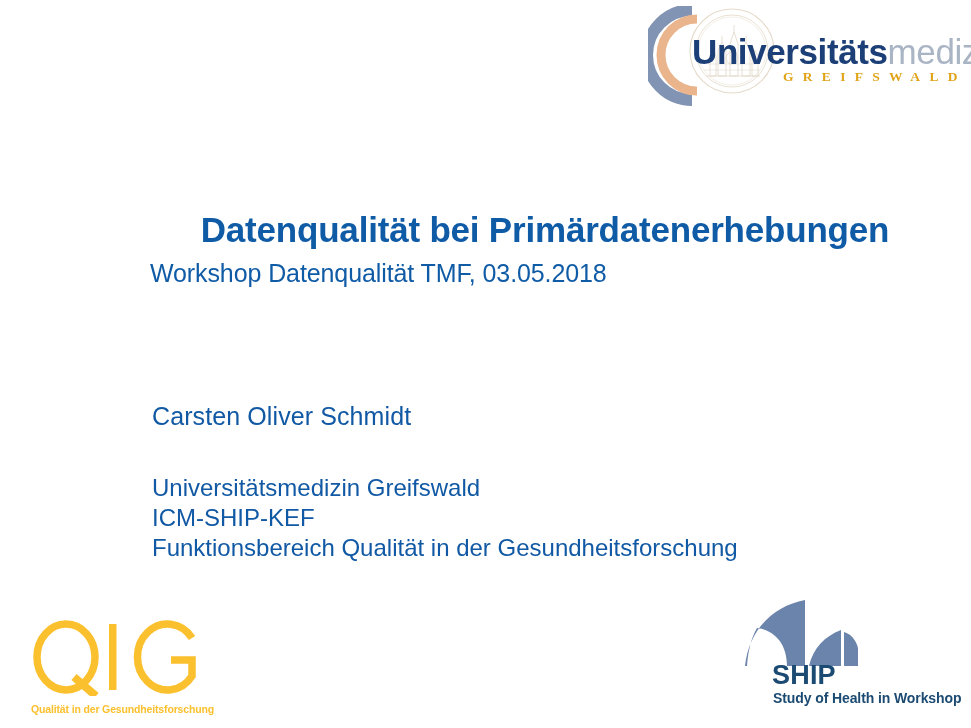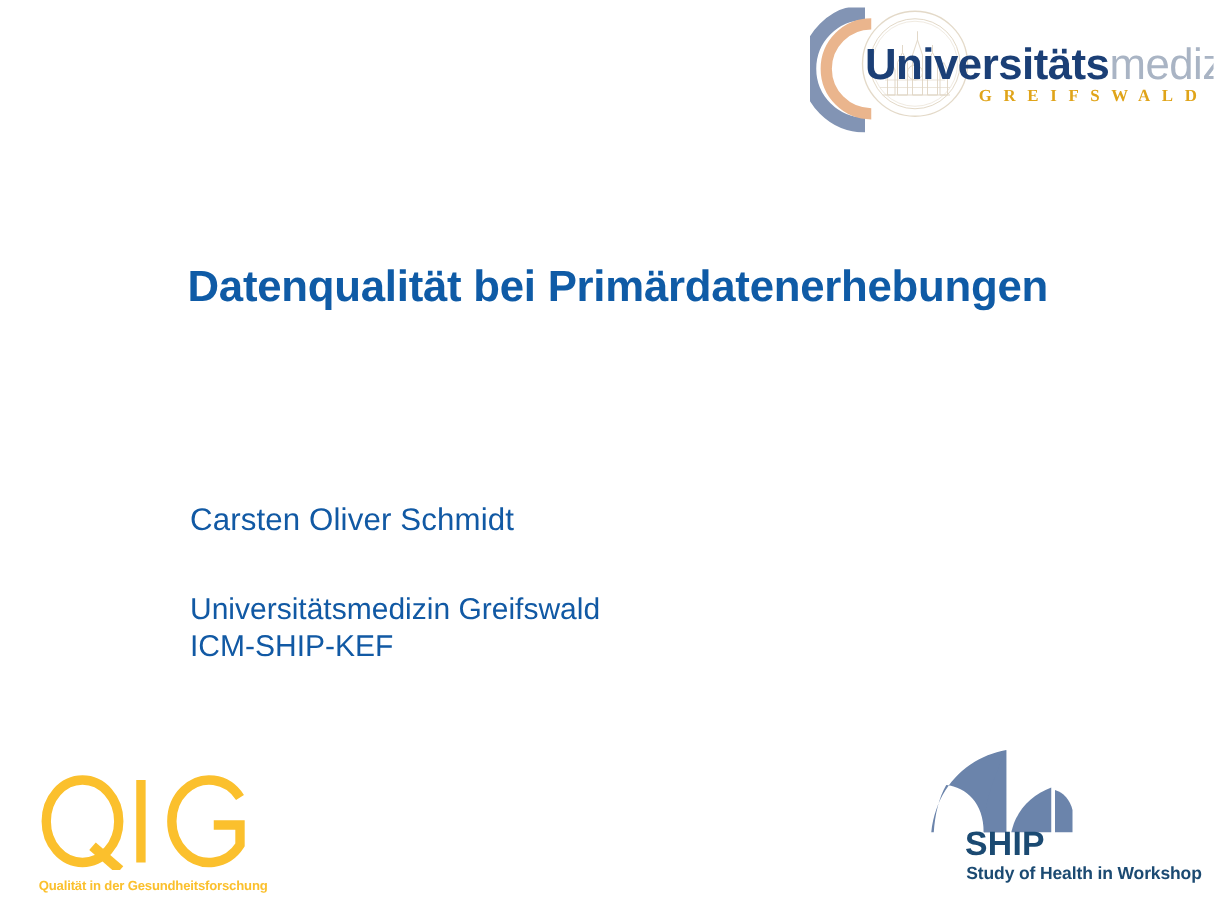--- a/index.html
+++ b/index.html
@@ -71,20 +71,21 @@
     top: 208px;
     width: 790px;
   }
   .slide-title {
     margin: 0;
     font-size: 35px;
     line-height: 44px;
     font-weight: 700;
     color: #0f5ba6;
     letter-spacing: -0.2px;
+    text-align: center;
   }
   .slide-title .ttl-line {
     display: block;
   }
   .slide-subtitle {
     margin: 6px 0 0 0;
     font-size: 25px;
     line-height: 31px;
     font-weight: 400;
     color: #0f5ba6;
@@ -221,27 +222,29 @@
     <div class="um-wordmark">
       <span class="um-uni">Universitäts</span><span class="um-med">medizin</span>
     </div>
     <div class="um-greifswald">GREIFSWALD</div>
   </div>
 
   <div class="title-block">
     <h1 class="slide-title">
       <span class="ttl-line">Datenqualität bei Primärdatenerhebungen</span>
     </h1>
+    <p class="slide-subtitle">Workshop Datenqualität TMF, 03.05.2018</p>
   </div>
 
   <p class="author-name">Carsten Oliver Schmidt</p>
 
   <ul class="affiliation">
     <li>Universitätsmedizin Greifswald</li>
     <li>ICM-SHIP-KEF</li>
+    <li>Funktionsbereich Qualität in der Gesundheitsforschung</li>
   </ul>
 
   <div class="qig-logo">
     <svg class="qig-mark" viewBox="0 0 170 76" xmlns="http://www.w3.org/2000/svg">
       <g fill="none" stroke="#fbc02d" stroke-width="7.5">
 
         <ellipse cx="36" cy="37" rx="29" ry="33"></ellipse>
       </g>
 
       <path d="M44 57 L66 76" fill="none" stroke="#fbc02d" stroke-width="8" stroke-linecap="butt"></path>

